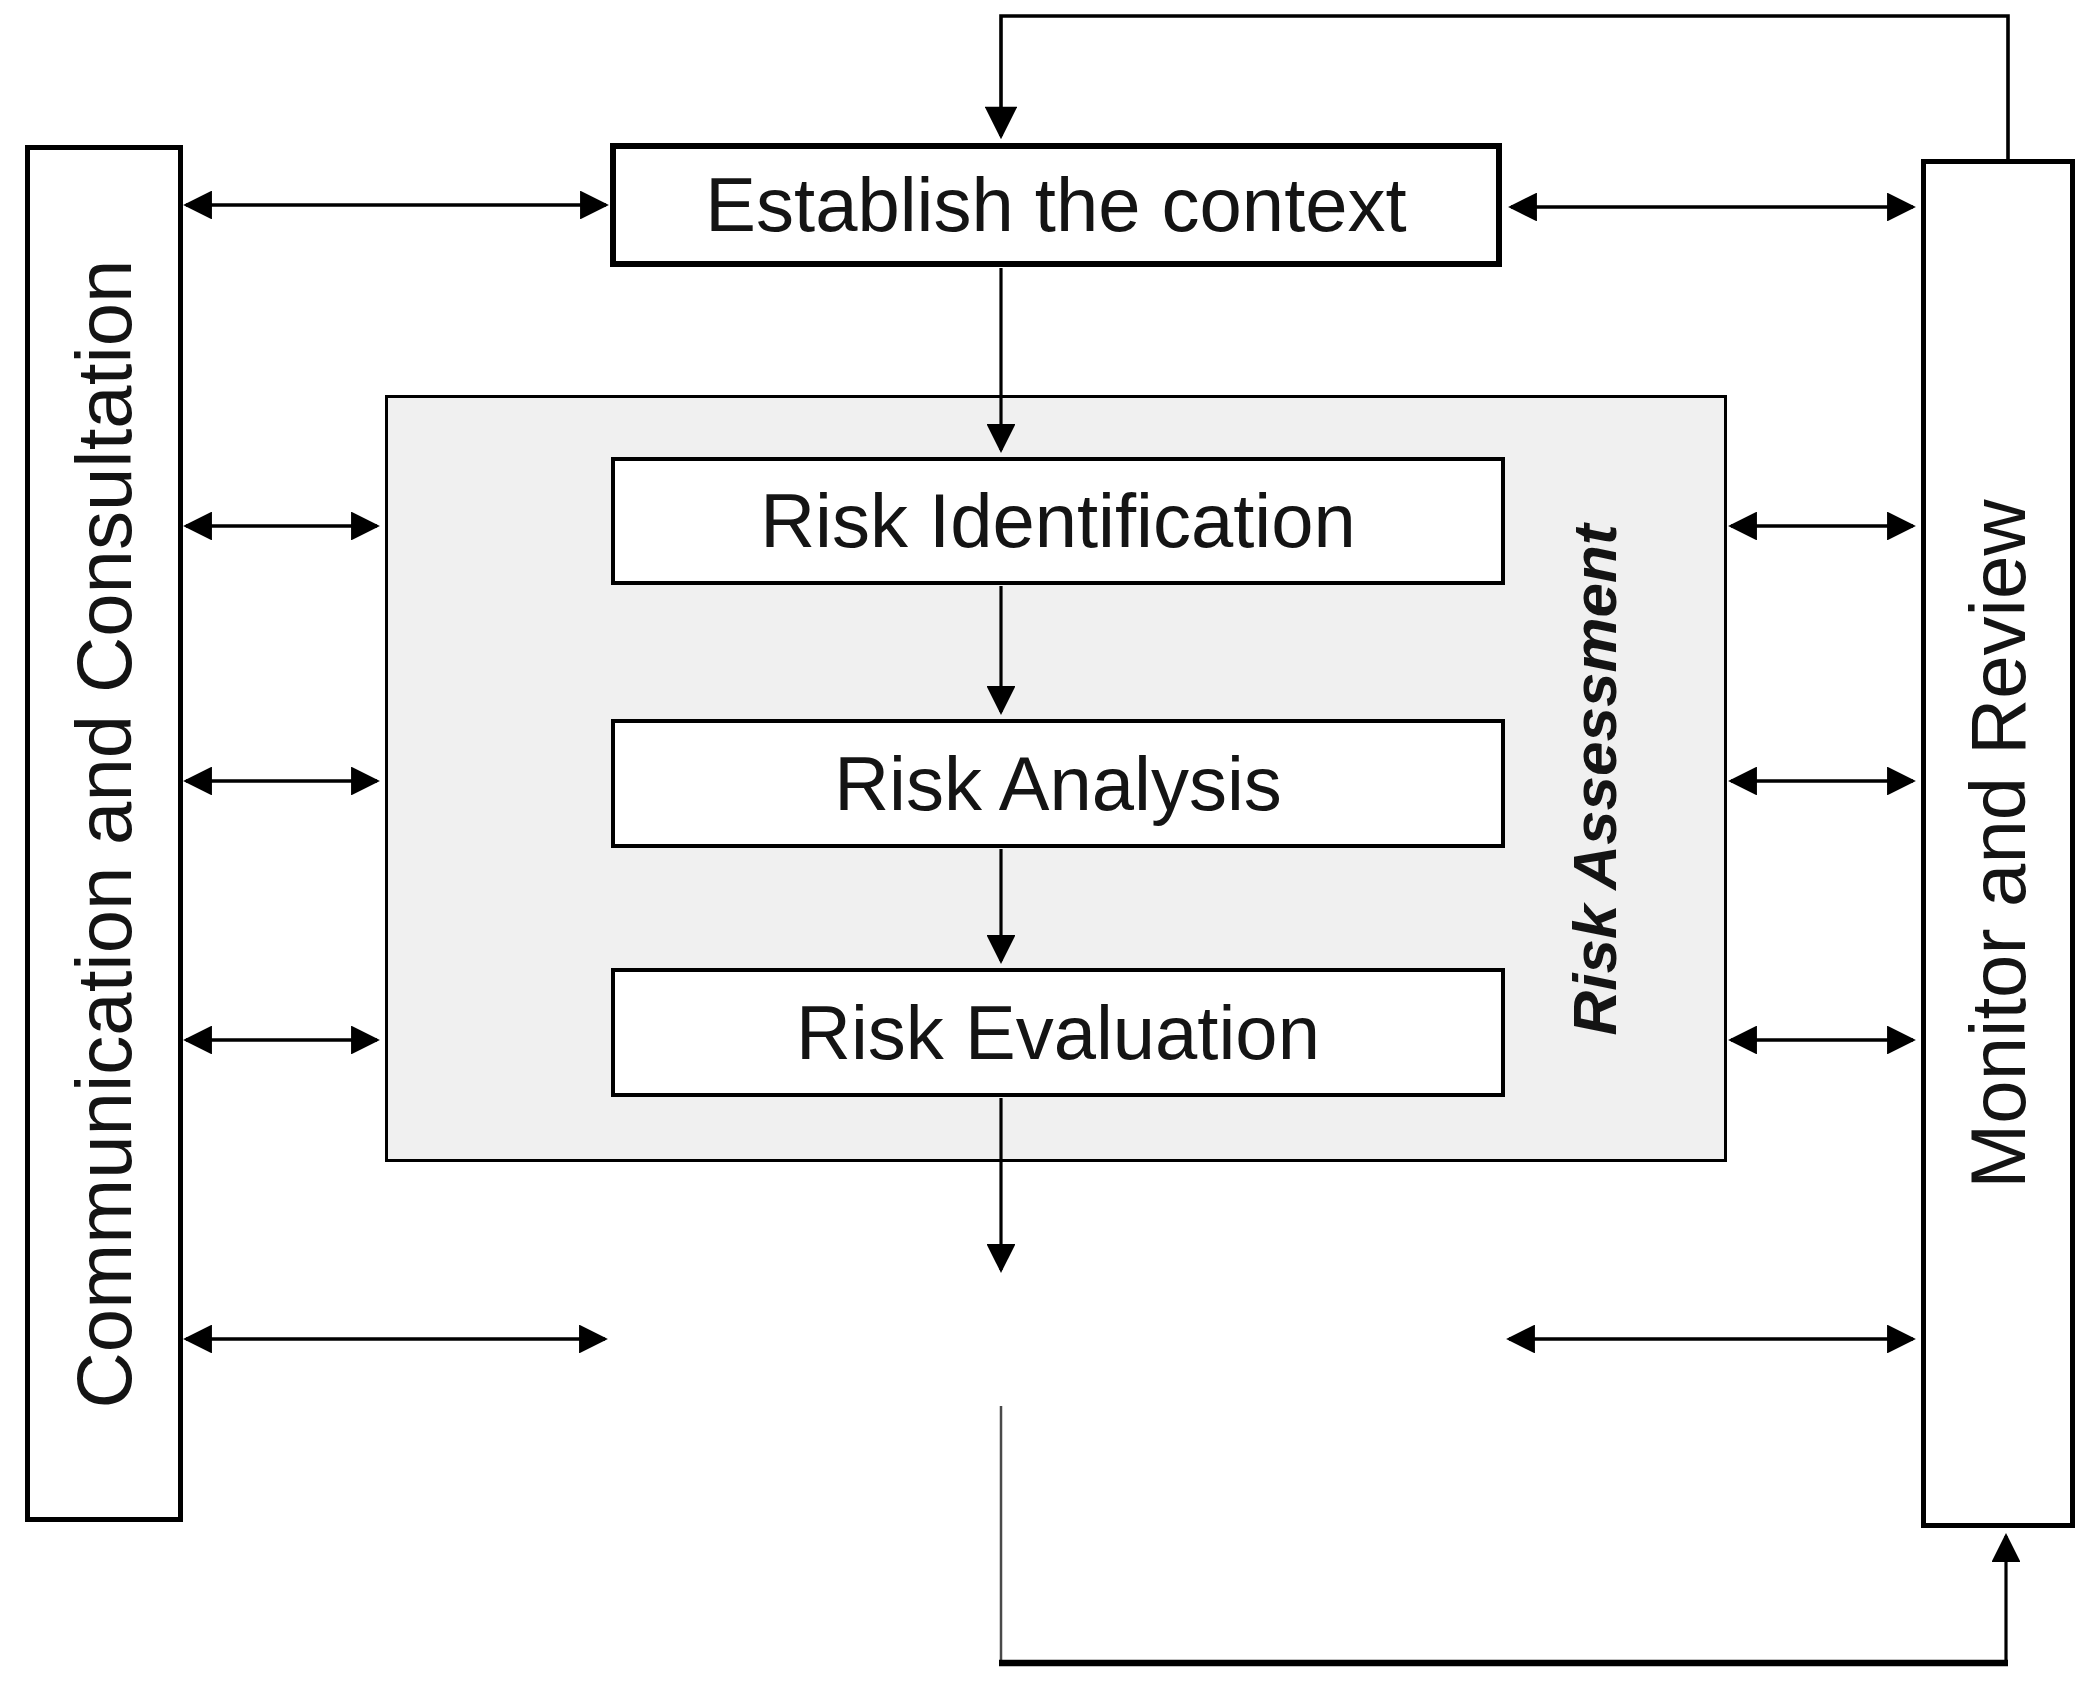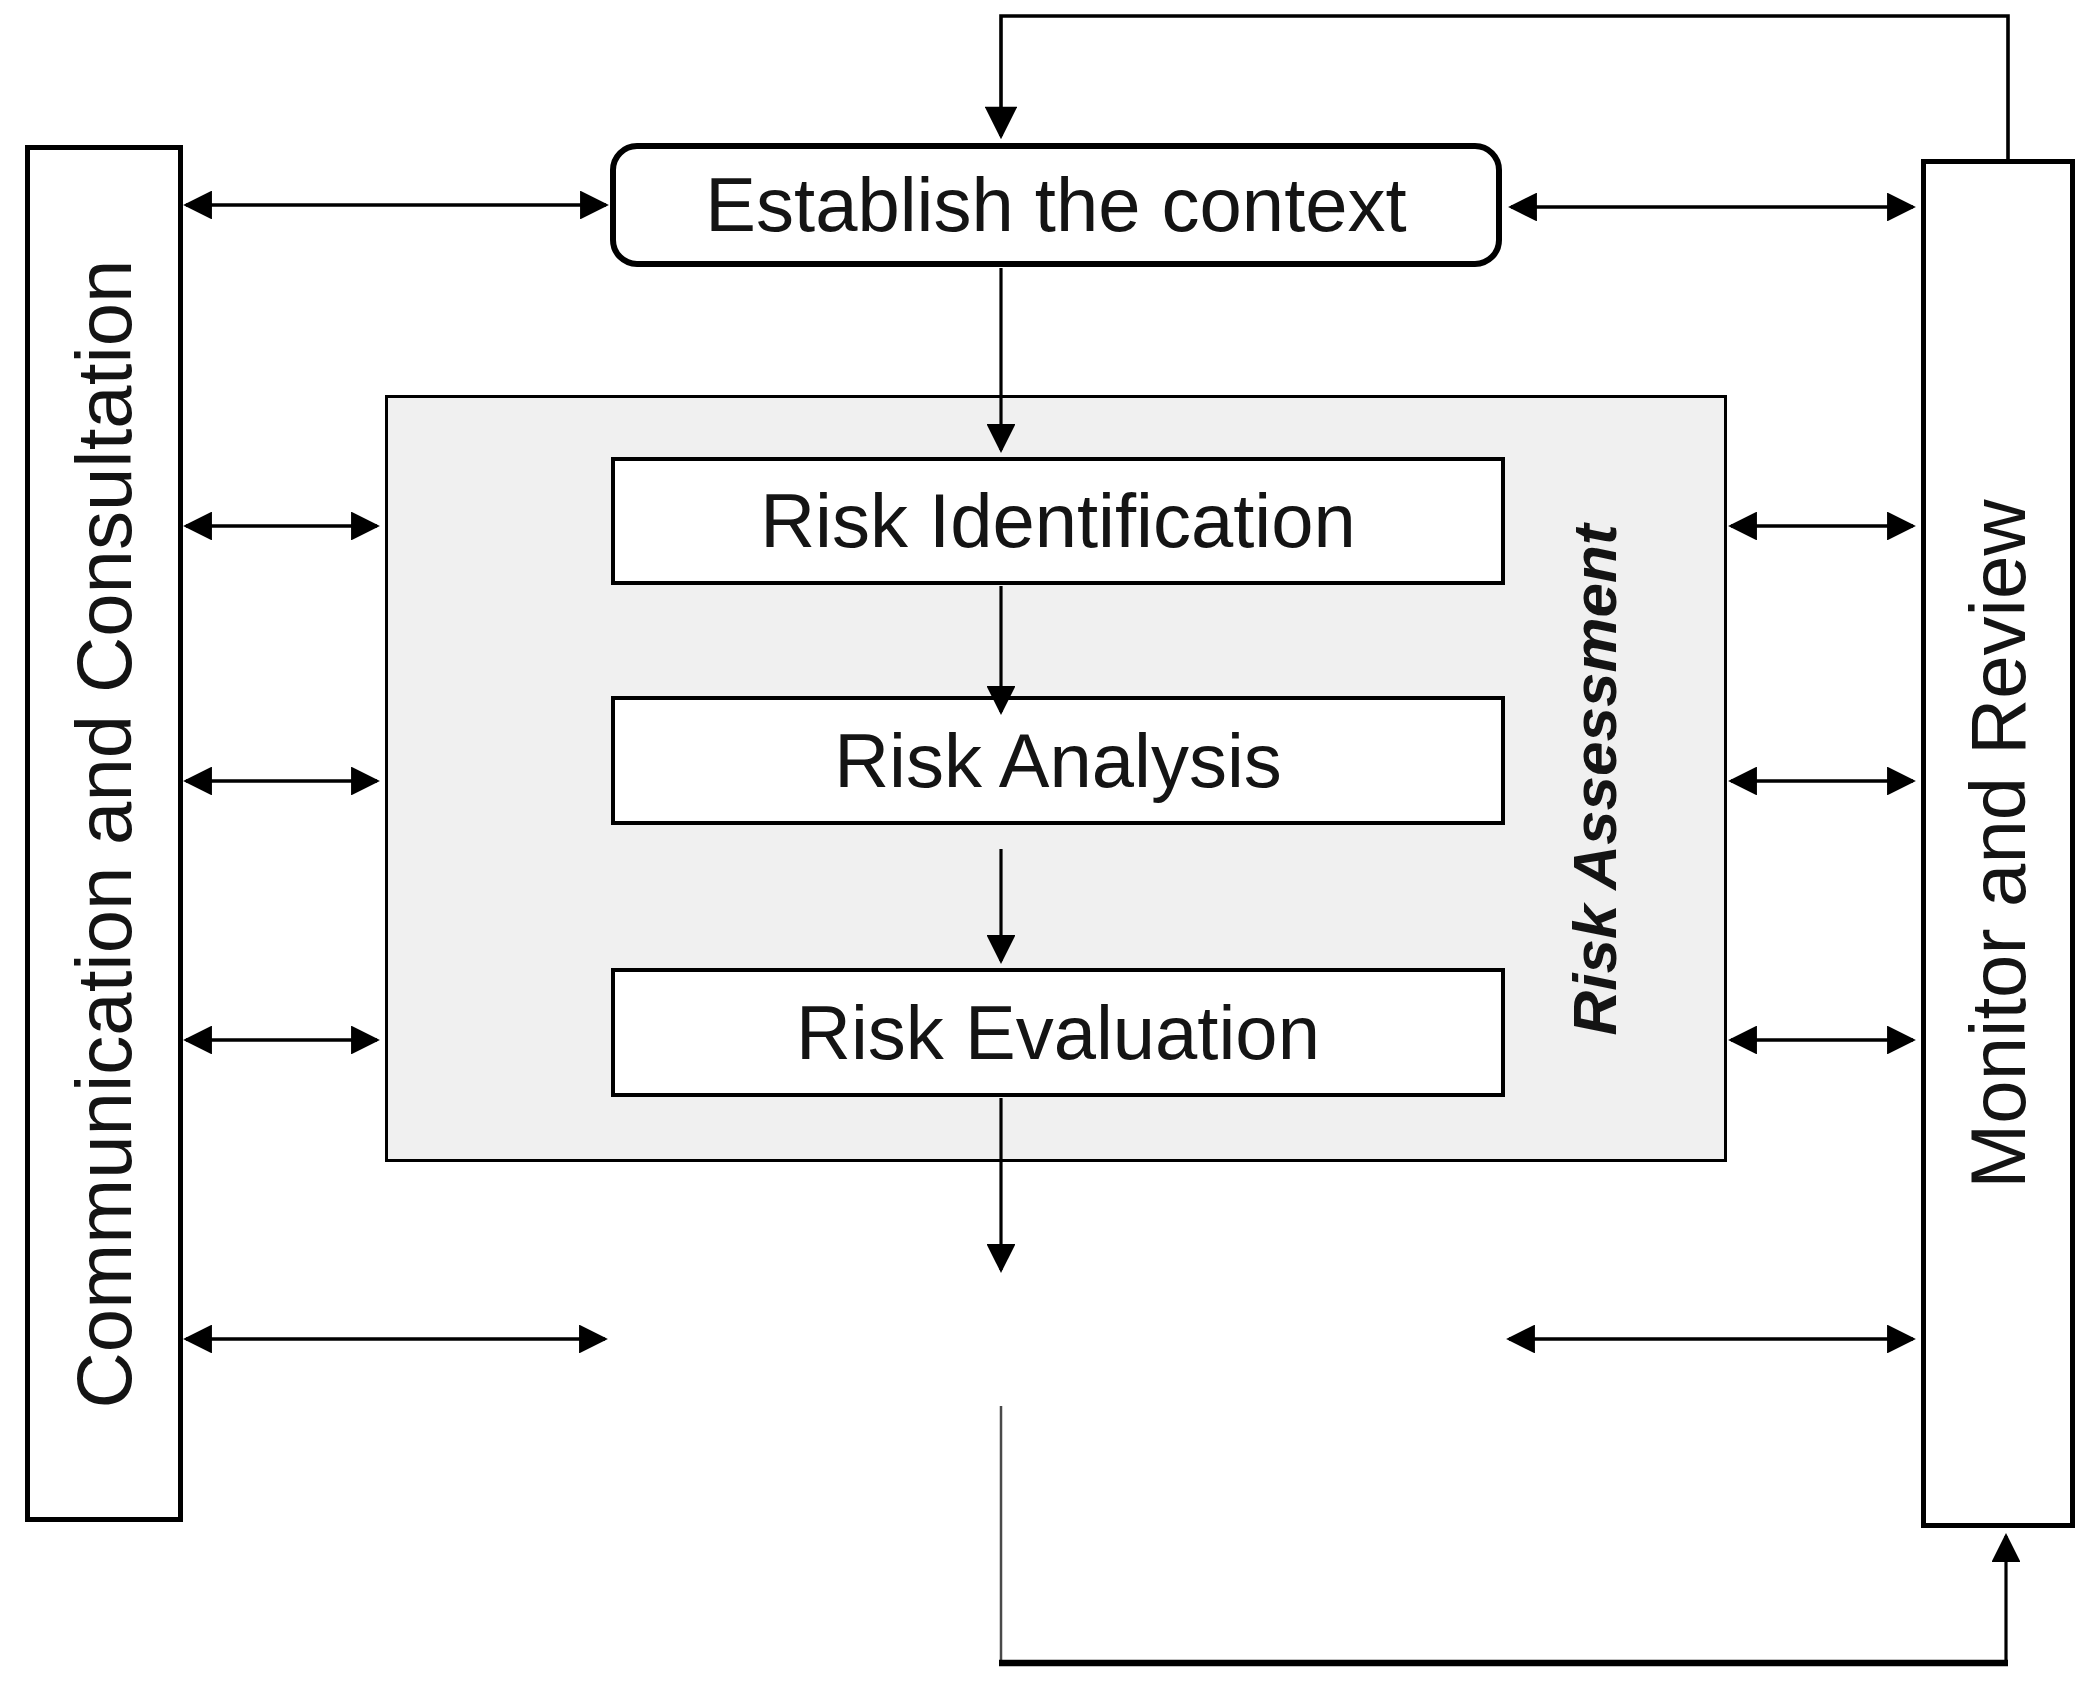--- a/index.html
+++ b/index.html
@@ -47,23 +47,23 @@
     z-index:3;
   }
   .bar-left{left:25px;top:145px;width:158px;height:1377px;}
   .bar-right{left:1921px;top:159px;width:154px;height:1369px;}
   .vtext{
     transform:rotate(-90deg);
     white-space:nowrap;
     font-size:78px;
     line-height:1;
   }
-  .establish{left:610px;top:143px;width:892px;height:124px;border-radius:27px;}
+  .establish{left:610px;top:143px;width:892px;height:124px;}
   .identification{left:611px;top:457px;width:894px;height:128px;}
-  .analysis{left:611px;top:696px;width:894px;height:129px;}
+  .analysis{left:611px;top:719px;width:894px;height:129px;}
   .evaluation{left:611px;top:968px;width:894px;height:129px;}
   .treatment{left:609px;top:1277px;width:896px;height:128px;}
   .assessment-label{
     position:absolute;
     left:1510px;top:495px;width:170px;height:570px;
     display:flex;align-items:center;justify-content:center;
     z-index:2;
   }
   .assessment-label .vtext{
     font-size:62px;

